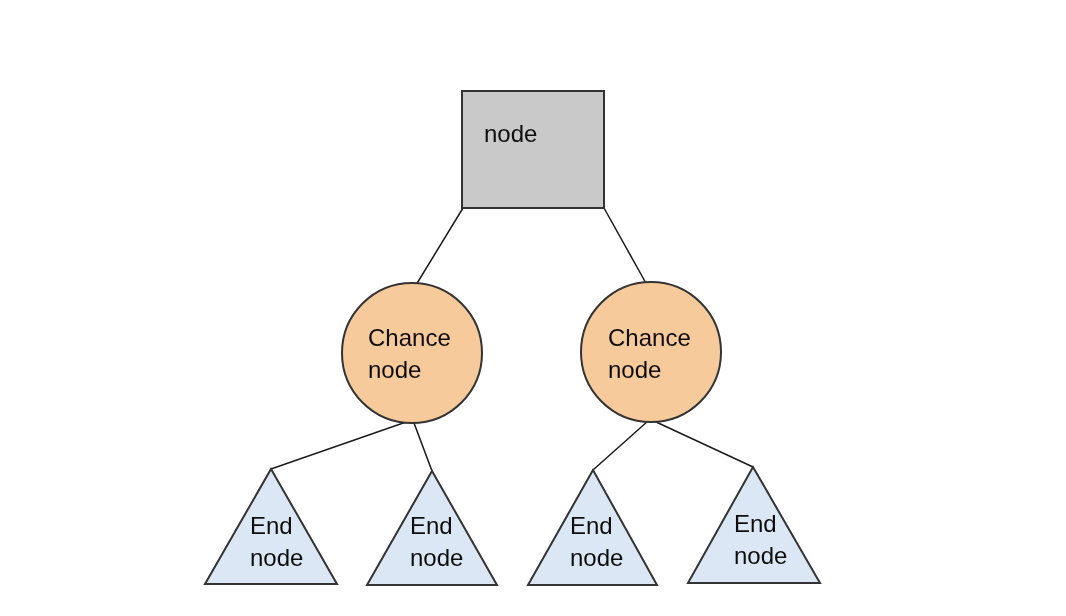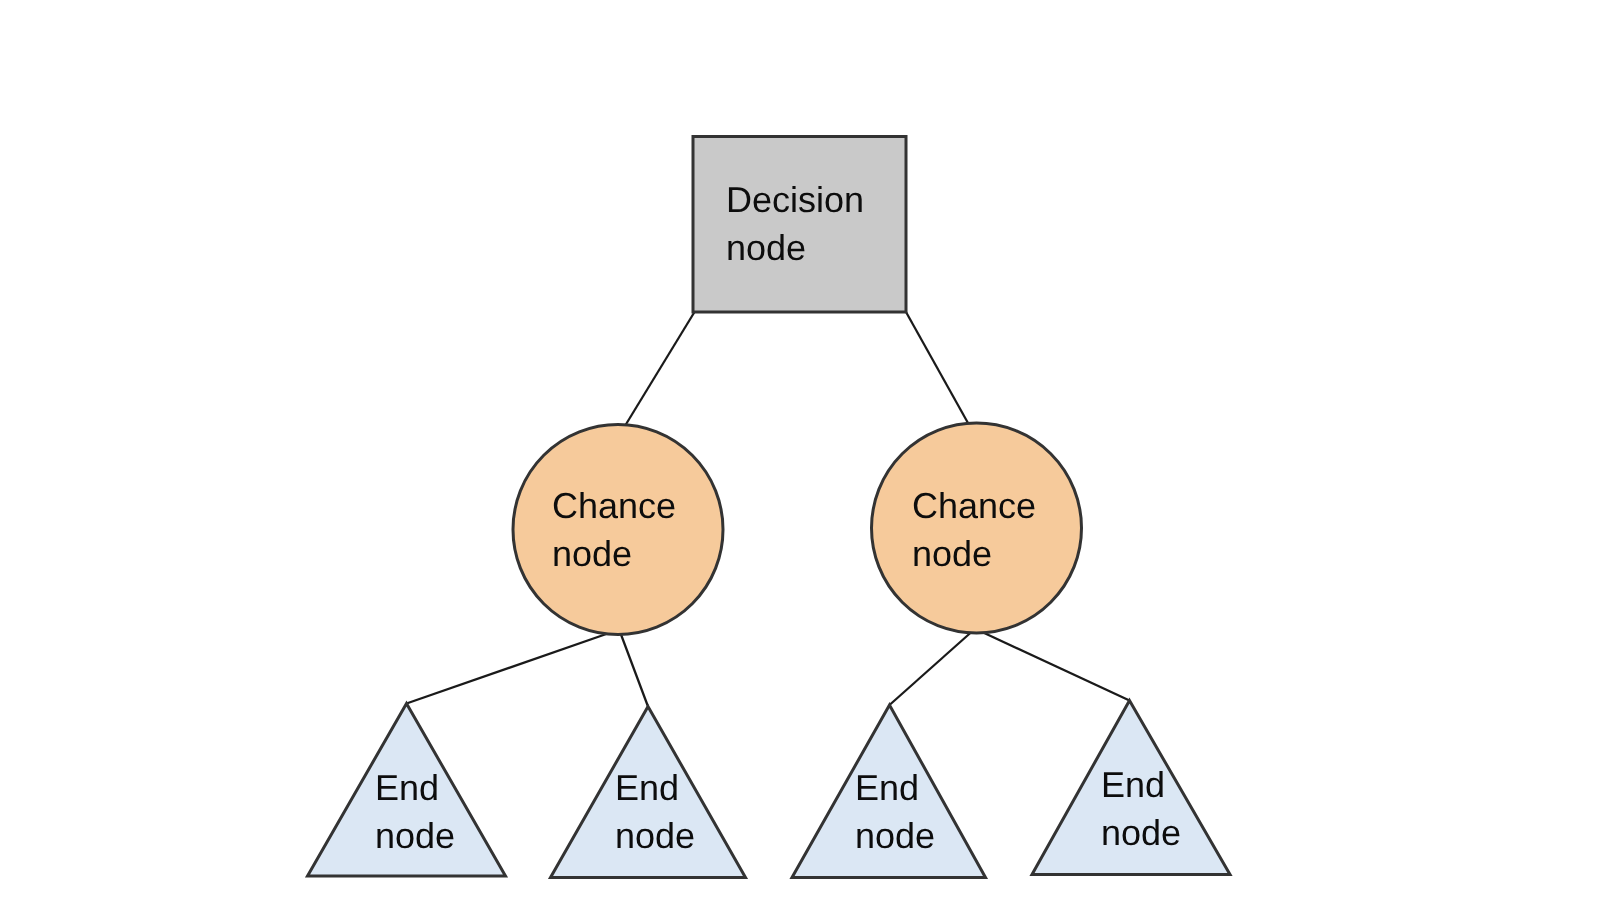--- a/index.html
+++ b/index.html
@@ -75,21 +75,20 @@
     <polygon class="shape" points="271,469 205,584 337,584" fill="#dbe7f4"></polygon>
 
     <polygon class="shape" points="432,471 367,585 497,585" fill="#dbe7f4"></polygon>
 
     <polygon class="shape" points="593,470 528,585 657,585" fill="#dbe7f4"></polygon>
 
     <polygon class="shape" points="753,467 688,583 820,583" fill="#dbe7f4"></polygon>
   </svg>
 
   <div class="label lbl-decision">
-    <span class="ln">Decision</span>
     <span class="ln">node</span>
   </div>
 
   <div class="label lbl-chance-l">
     <span class="ln">Chance</span>
     <span class="ln">node</span>
   </div>
 
   <div class="label lbl-chance-r">
     <span class="ln">Chance</span>

